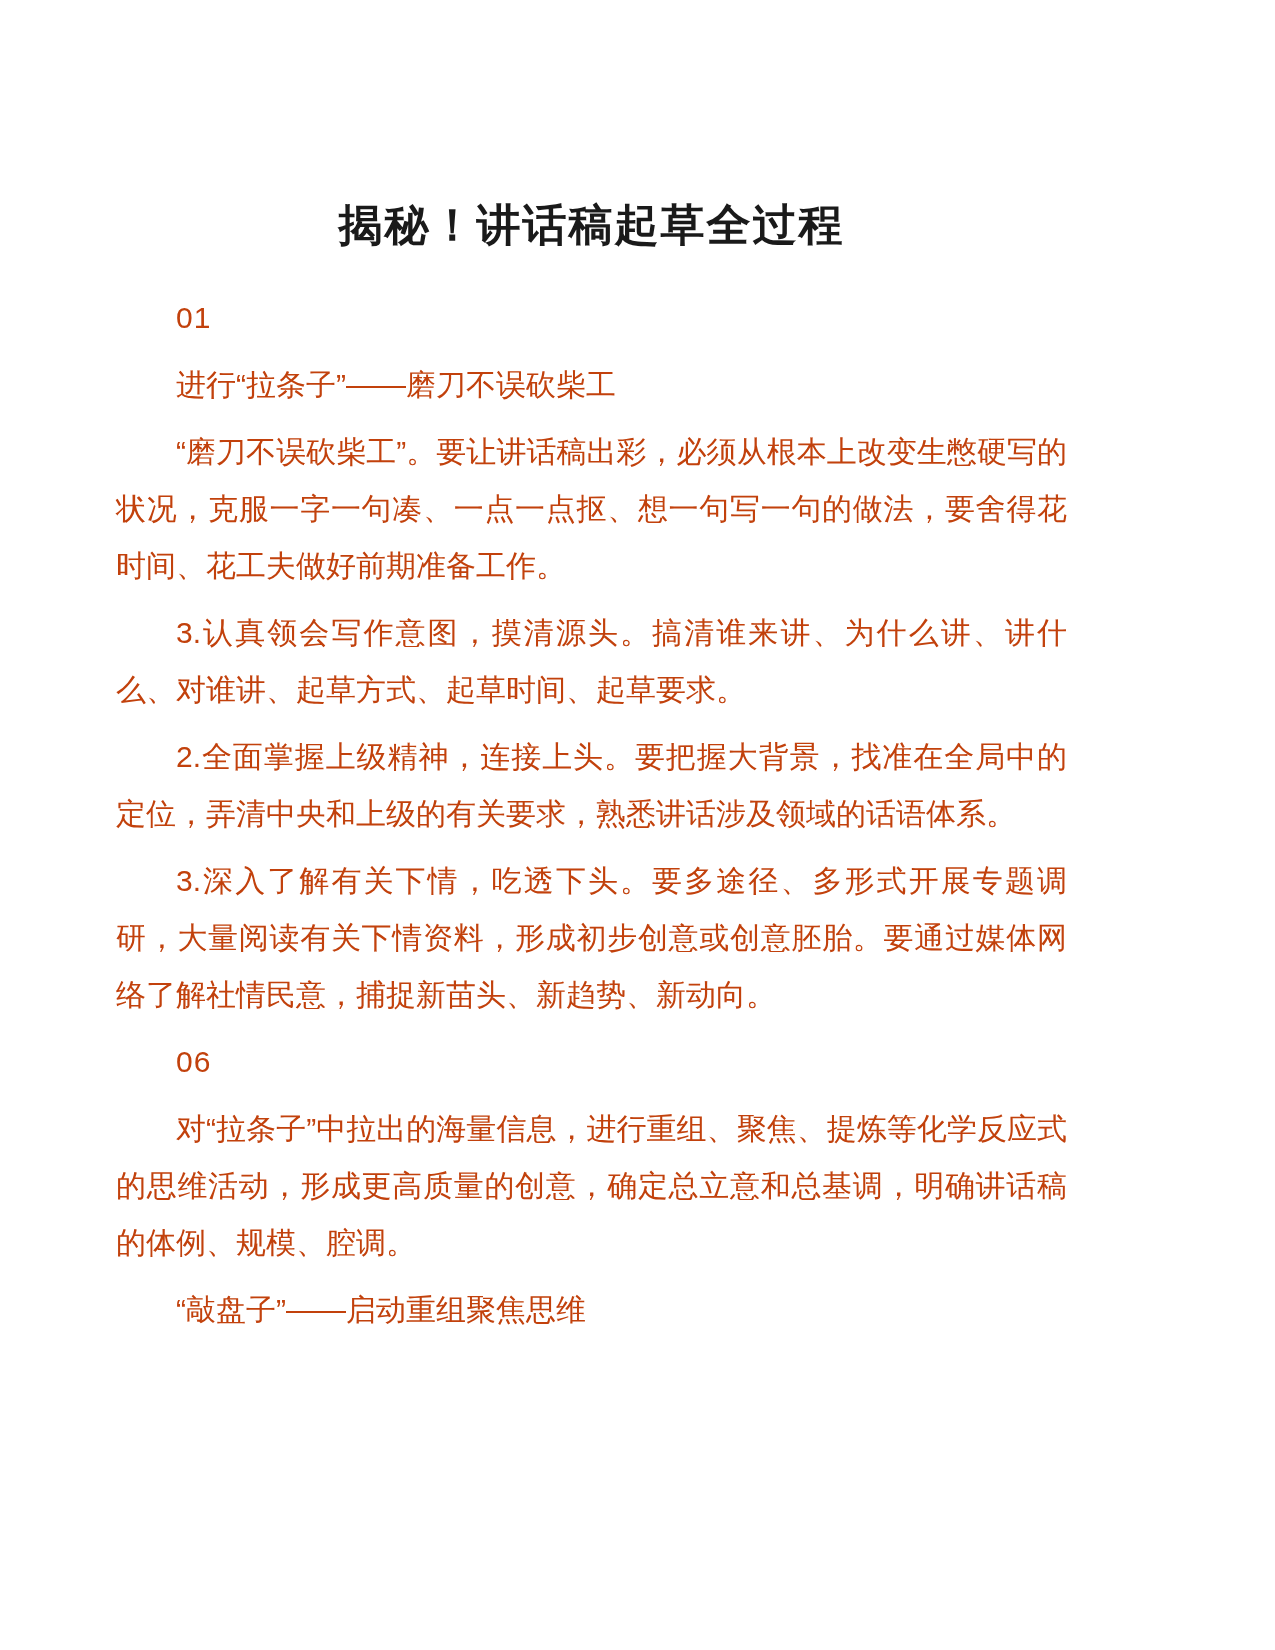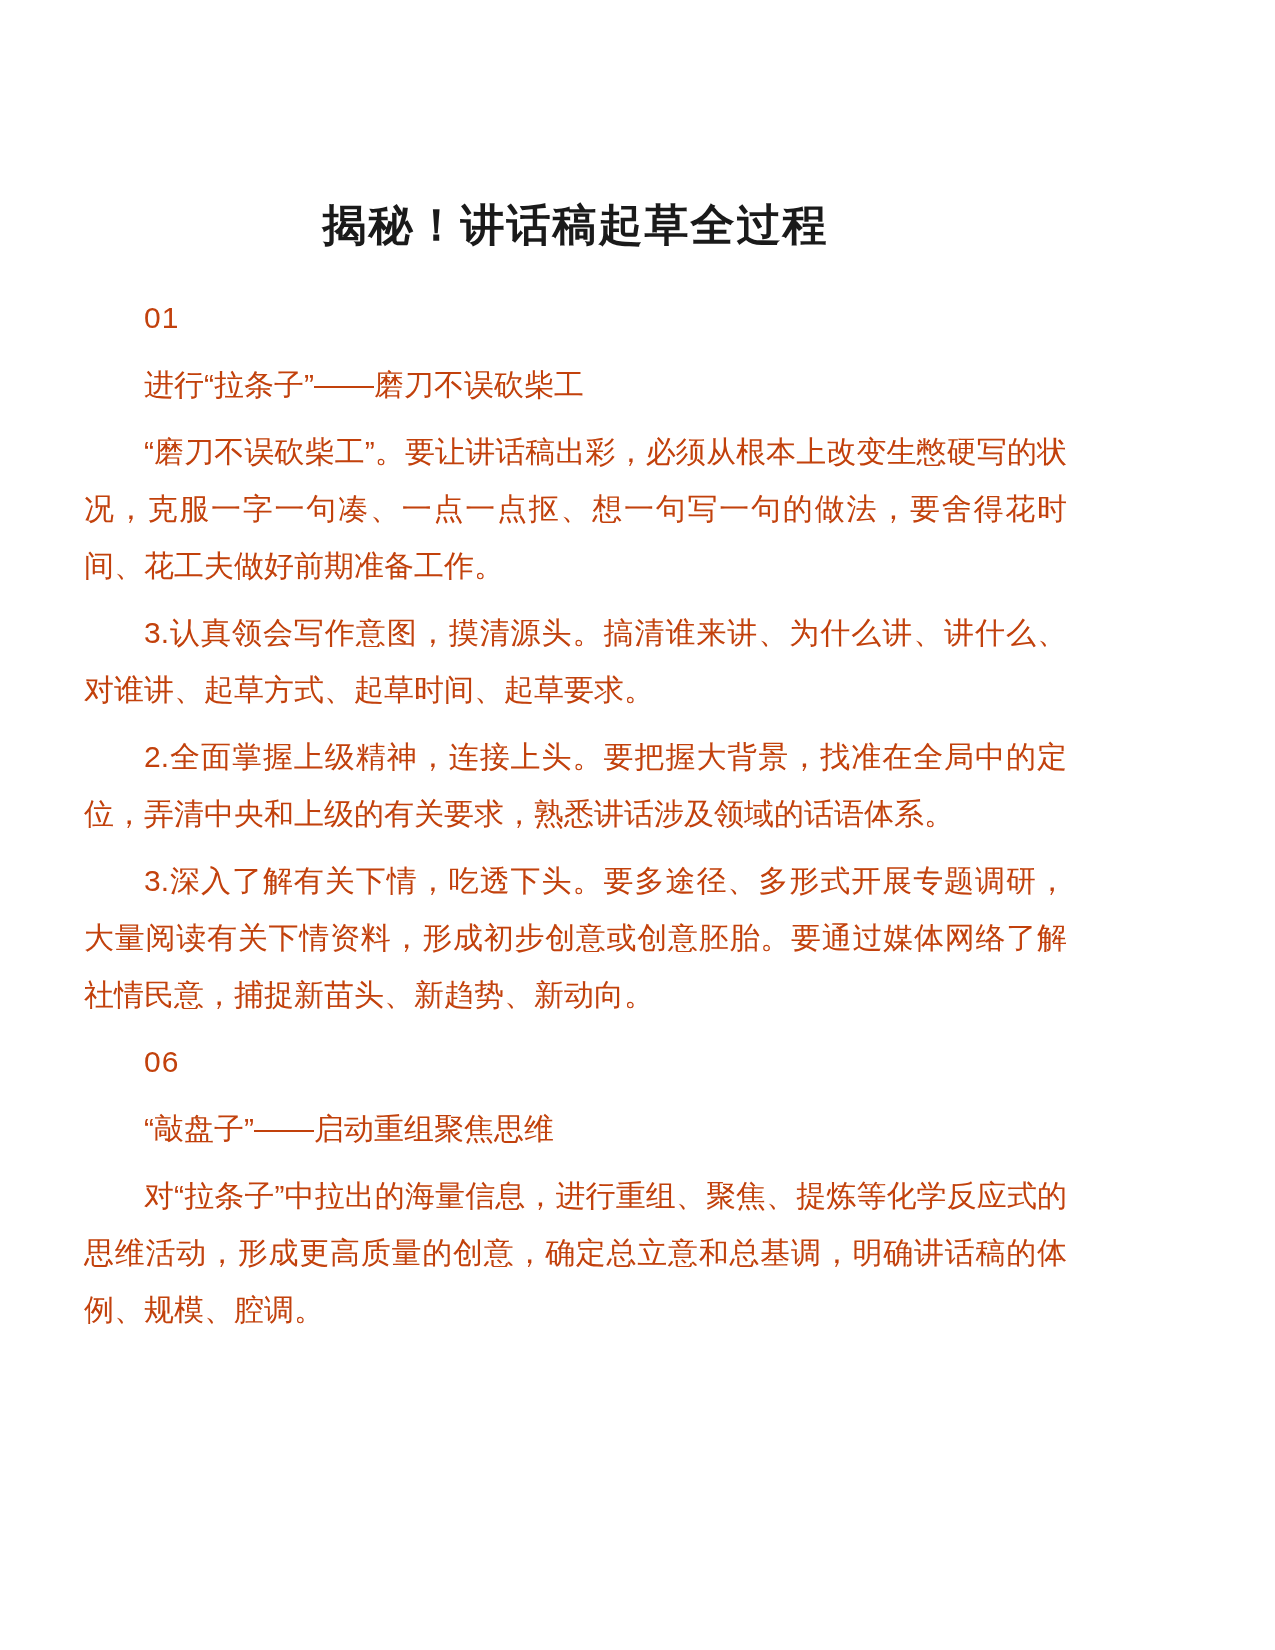--- a/index.html
+++ b/index.html
@@ -8,21 +8,21 @@
     background: #ffffff;
   }
   .page {
     position: relative;
     width: 1275px;
     height: 1650px;
     box-sizing: border-box;
     background: #ffffff;
     color: #1f1f1f;
     font-family: "Liberation Sans", sans-serif;
-    padding: 196px 208px 60px 84px;
+    padding: 196px 208px 60px 116px;
     overflow: hidden;
   }
   .doc-title {
     font-size: 44px;
     font-weight: 700;
     text-align: center;
     letter-spacing: 2px;
     margin: 0 0 34px 0;
     color: #1a1a1a;
   }
@@ -52,16 +52,16 @@
   <p class="para">“磨刀不误砍柴工”。要让讲话稿出彩，必须从根本上改变生憋硬写的状况，克服一字一句凑、一点一点抠、想一句写一句的做法，要舍得花时间、花工夫做好前期准备工作。</p>
 
   <p class="para">3.认真领会写作意图，摸清源头。搞清谁来讲、为什么讲、讲什么、对谁讲、起草方式、起草时间、起草要求。</p>
 
   <p class="para">2.全面掌握上级精神，连接上头。要把握大背景，找准在全局中的定位，弄清中央和上级的有关要求，熟悉讲话涉及领域的话语体系。</p>
 
   <p class="para">3.深入了解有关下情，吃透下头。要多途径、多形式开展专题调研，大量阅读有关下情资料，形成初步创意或创意胚胎。要通过媒体网络了解社情民意，捕捉新苗头、新趋势、新动向。</p>
 
   <p class="para section-label">06</p>
 
+  <p class="para">对“拉条子”中拉出的海量信息，进行重组、聚焦、提炼等化学反应式的思维活动，形成更高质量的创意，确定总立意和总基调，明确讲话稿的体例、规模、腔调。</p>
+
   <p class="para">“敲盘子”——启动重组聚焦思维</p>
-
-  <p class="para">对“拉条子”中拉出的海量信息，进行重组、聚焦、提炼等化学反应式的思维活动，形成更高质量的创意，确定总立意和总基调，明确讲话稿的体例、规模、腔调。</p>
 </div>
 
 </body></html>

